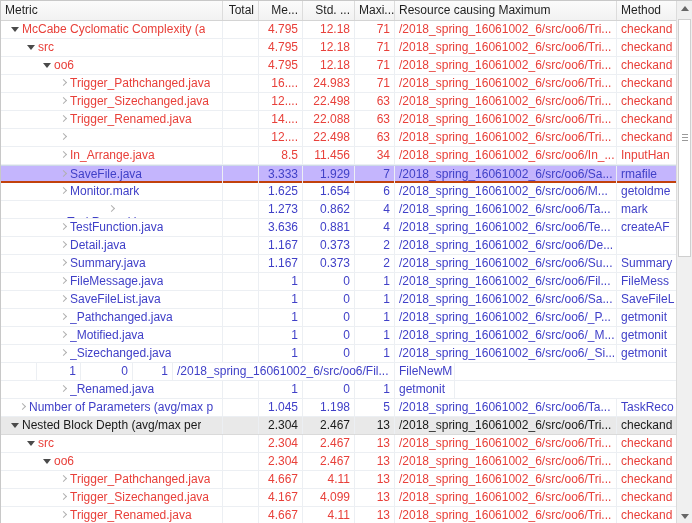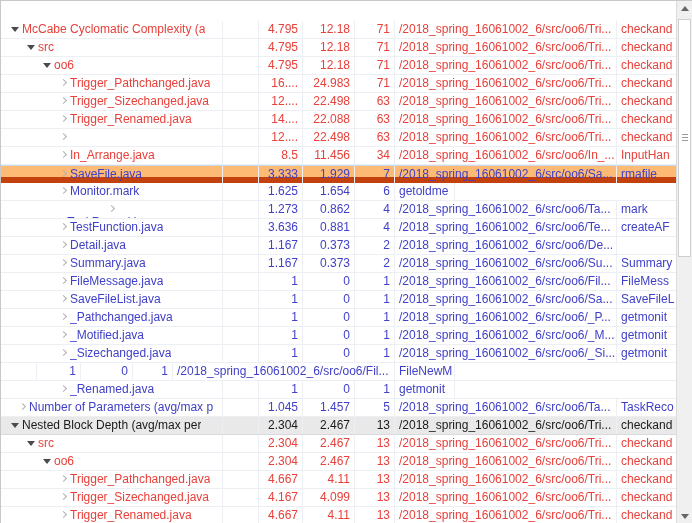--- a/index.html
+++ b/index.html
@@ -59,23 +59,23 @@
   }
   .row {
     display: flex;
     height: 18px;
     box-sizing: border-box;
     border-bottom: 1px solid #eceff3;
     background: #ffffff;
     position: relative;
   }
   .row.selected {
-    background: #fdba74;
+    background: #c4b5fd;
     border-top: 1px solid #cdd9e8;
-    border-bottom: 6px solid #c2410c;
+    border-bottom: 2px solid #c2410c;
   }
   .row.hovered {
     background: #e9e9e9;
     border-bottom: 1px solid #dadada;
   }
   .cell {
     box-sizing: border-box;
     height: 17px;
     line-height: 17px;
     padding: 0 4px;
@@ -179,20 +179,29 @@
     height: 1px;
     margin-bottom: 2px;
     background: #9a9a9a;
   }
 </style>
 </head>
 <body>
 
 <div id="root">
 
+  <div class="thead" id="thead">
+      <div class="th" style="width: 222px;">Metric</div>
+      <div class="th num" style="width: 36px;">Total</div>
+      <div class="th num" style="width: 44px;">Me...</div>
+      <div class="th num" style="width: 52px;">Std. ...</div>
+      <div class="th num" style="width: 40px;">Maxi...</div>
+      <div class="th" style="width: 222px;">Resource causing Maximum</div>
+      <div class="th" style="width: 60px;">Method</div>
+    </div>
 
   <div class="tbody" id="tbody">
       <div class="row">
         <div class="cell metric" style="width: 222px;">
           <span style="width: 8px; min-width: 8px; flex: 0 0 auto;"></span>
           <span class="twisty open"></span>
           <span class="mlabel c-red">McCabe Cyclomatic Complexity (a</span>
         </div>
         <div class="cell num c-red" style="width: 36px;"></div>
         <div class="cell num c-red" style="width: 44px;">4.795</div>
@@ -307,20 +316,21 @@
       <div class="row">
         <div class="cell metric" style="width: 222px;">
           <span style="width: 56px; min-width: 56px; flex: 0 0 auto;"></span>
           <span class="twisty closed"></span>
           <span class="mlabel c-blue">Monitor.mark</span>
         </div>
         <div class="cell num c-blue" style="width: 36px;"></div>
         <div class="cell num c-blue" style="width: 44px;">1.625</div>
         <div class="cell num c-blue" style="width: 52px;">1.654</div>
         <div class="cell num c-blue" style="width: 40px;">6</div>
+        <div class="cell c-blue" style="width: 222px;">/2018_spring_16061002_6/src/oo6/M...</div>
         <div class="cell c-blue" style="width: 60px;">getoldme</div>
       </div>
       <div class="row">
         <div class="cell metric" style="width: 222px; flex-direction: column;">
           <span style="width: 56px; min-width: 56px; flex: 0 0 auto;"></span>
           <span class="twisty closed"></span>
           <span class="mlabel c-blue">TaskRecord.java</span>
         </div>
         <div class="cell num c-blue" style="width: 36px;"></div>
         <div class="cell num c-blue" style="width: 44px;">1.273</div>
@@ -454,21 +464,21 @@
         <div class="cell c-blue" style="width: 60px;">getmonit</div>
       </div>
       <div class="row">
         <div class="cell metric" style="width: 222px; padding-left: 7px;">
           <span style="width: 8px; min-width: 8px; flex: 0 0 auto;"></span>
           <span class="twisty closed"></span>
           <span class="mlabel c-blue">Number of Parameters (avg/max p</span>
         </div>
         <div class="cell num c-blue" style="width: 36px;"></div>
         <div class="cell num c-blue" style="width: 44px;">1.045</div>
-        <div class="cell num c-blue" style="width: 52px;">1.457</div>
+        <div class="cell num c-blue" style="width: 52px;">1.198</div>
         <div class="cell num c-blue" style="width: 40px;">5</div>
         <div class="cell c-blue" style="width: 222px;">/2018_spring_16061002_6/src/oo6/Ta...</div>
         <div class="cell c-blue" style="width: 60px;">TaskReco</div>
       </div>
       <div class="row hovered">
         <div class="cell metric" style="width: 222px;">
           <span style="width: 8px; min-width: 8px; flex: 0 0 auto;"></span>
           <span class="twisty open"></span>
           <span class="mlabel c-dark">Nested Block Depth (avg/max per</span>
         </div>

